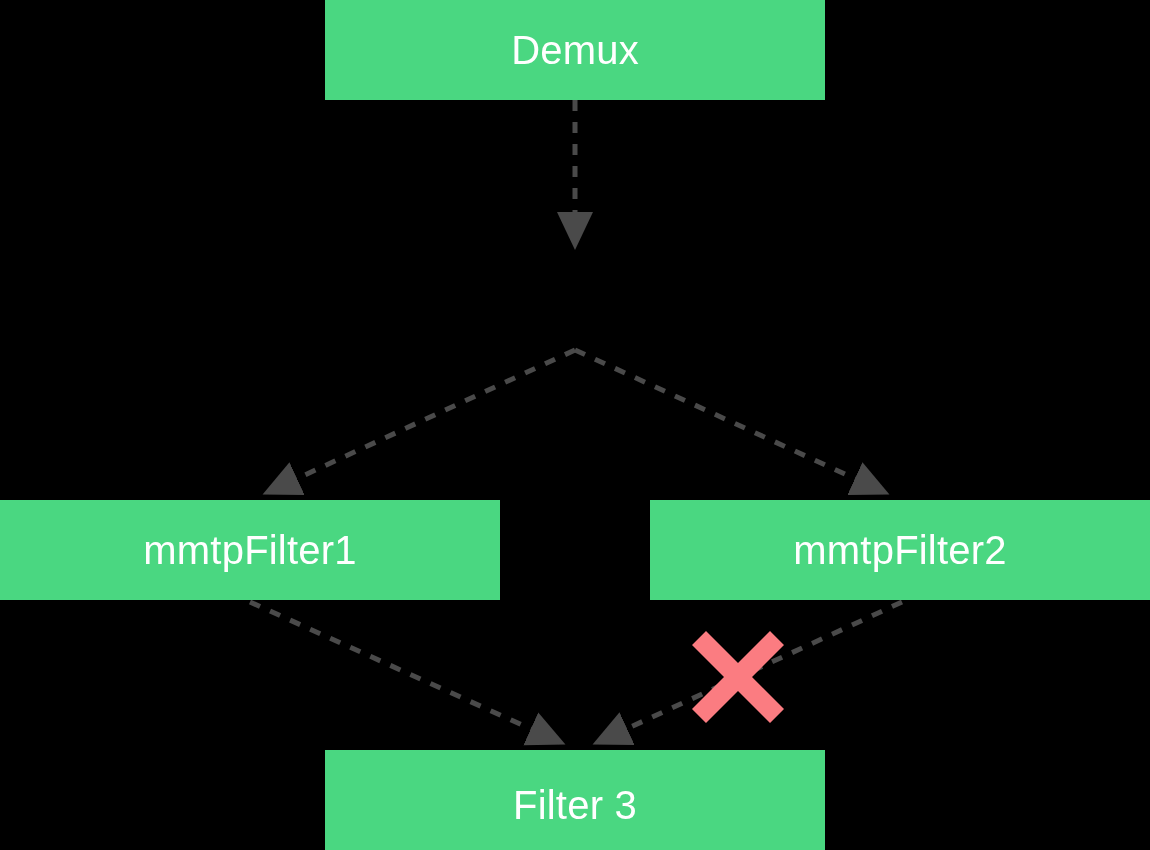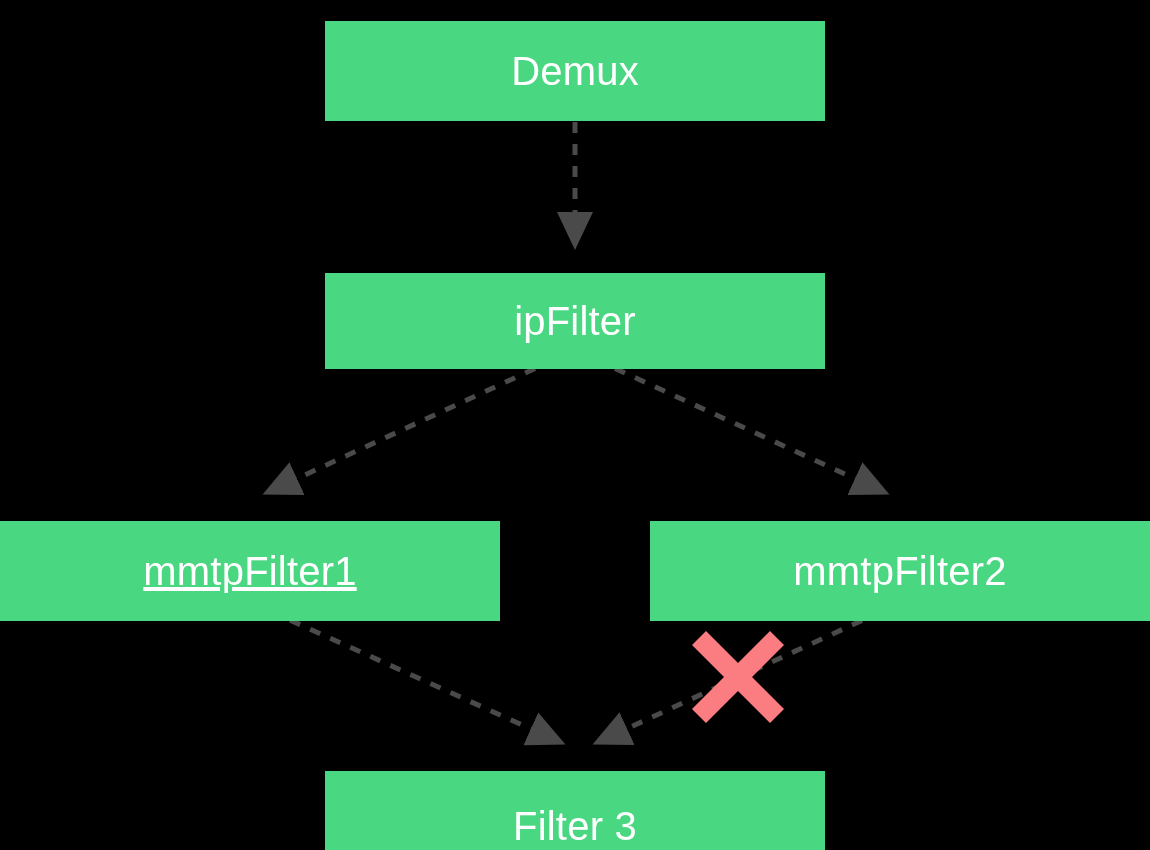--- a/index.html
+++ b/index.html
@@ -34,32 +34,31 @@
     align-items: center;
     justify-content: center;
     background: #4ad781;
     color: #ffffff;
     font-size: 40px;
     font-weight: 400;
     letter-spacing: 0.2px;
     line-height: 1;
     white-space: nowrap;
     user-select: none;
-    margin-top: 21px;
   }
   .node-label {
     pointer-events: none;
   }
   #node-demux   { left: 325px; top: 0px;   width: 500px; height: 100px; }
   #node-ipfilter{ left: 325px; top: 252px; width: 500px; height:  96px; }
   #node-mmtp1   { left: -10px; top: 500px; width: 510px; height: 100px; justify-content: center; }
   #node-mmtp2   { left: 650px; top: 500px; width: 510px; height: 100px; justify-content: center; }
   #node-filter4 { left: 325px; top: 750px; width: 500px; height: 110px; }
   
-  #node-mmtp1 .node-label { transform: translateX(5px); text-decoration: underline; }
+  #node-mmtp1 .node-label { transform: translateX(5px); }
   #node-mmtp2 .node-label { transform: translateX(-5px); }
 
   #cross-marker {
     position: absolute;
     left: 692px;
     top: 631px;
     width: 92px;
     height: 92px;
     pointer-events: none;
   }
@@ -86,23 +85,20 @@
   </svg>
 
   <svg id="cross-marker" viewBox="0 0 92 92" xmlns="http://www.w3.org/2000/svg">
     <path d="M14 0 L46 32 L78 0 L92 14 L60 46 L92 78 L78 92 L46 60 L14 92 L0 78 L32 46 L0 14 Z" fill="#fb7c81"></path>
   </svg>
 
   <div class="node" id="node-demux">
     <span class="node-label">Demux</span>
   </div>
 
-  <div class="node" id="node-ipfilter">
-    <span class="node-label">ipFilter</span>
-  </div>
 
   <div class="node" id="node-mmtp1">
     <span class="node-label">mmtpFilter1</span>
   </div>
 
   <div class="node" id="node-mmtp2">
     <span class="node-label">mmtpFilter2</span>
   </div>
 
   <div class="node" id="node-filter4">

